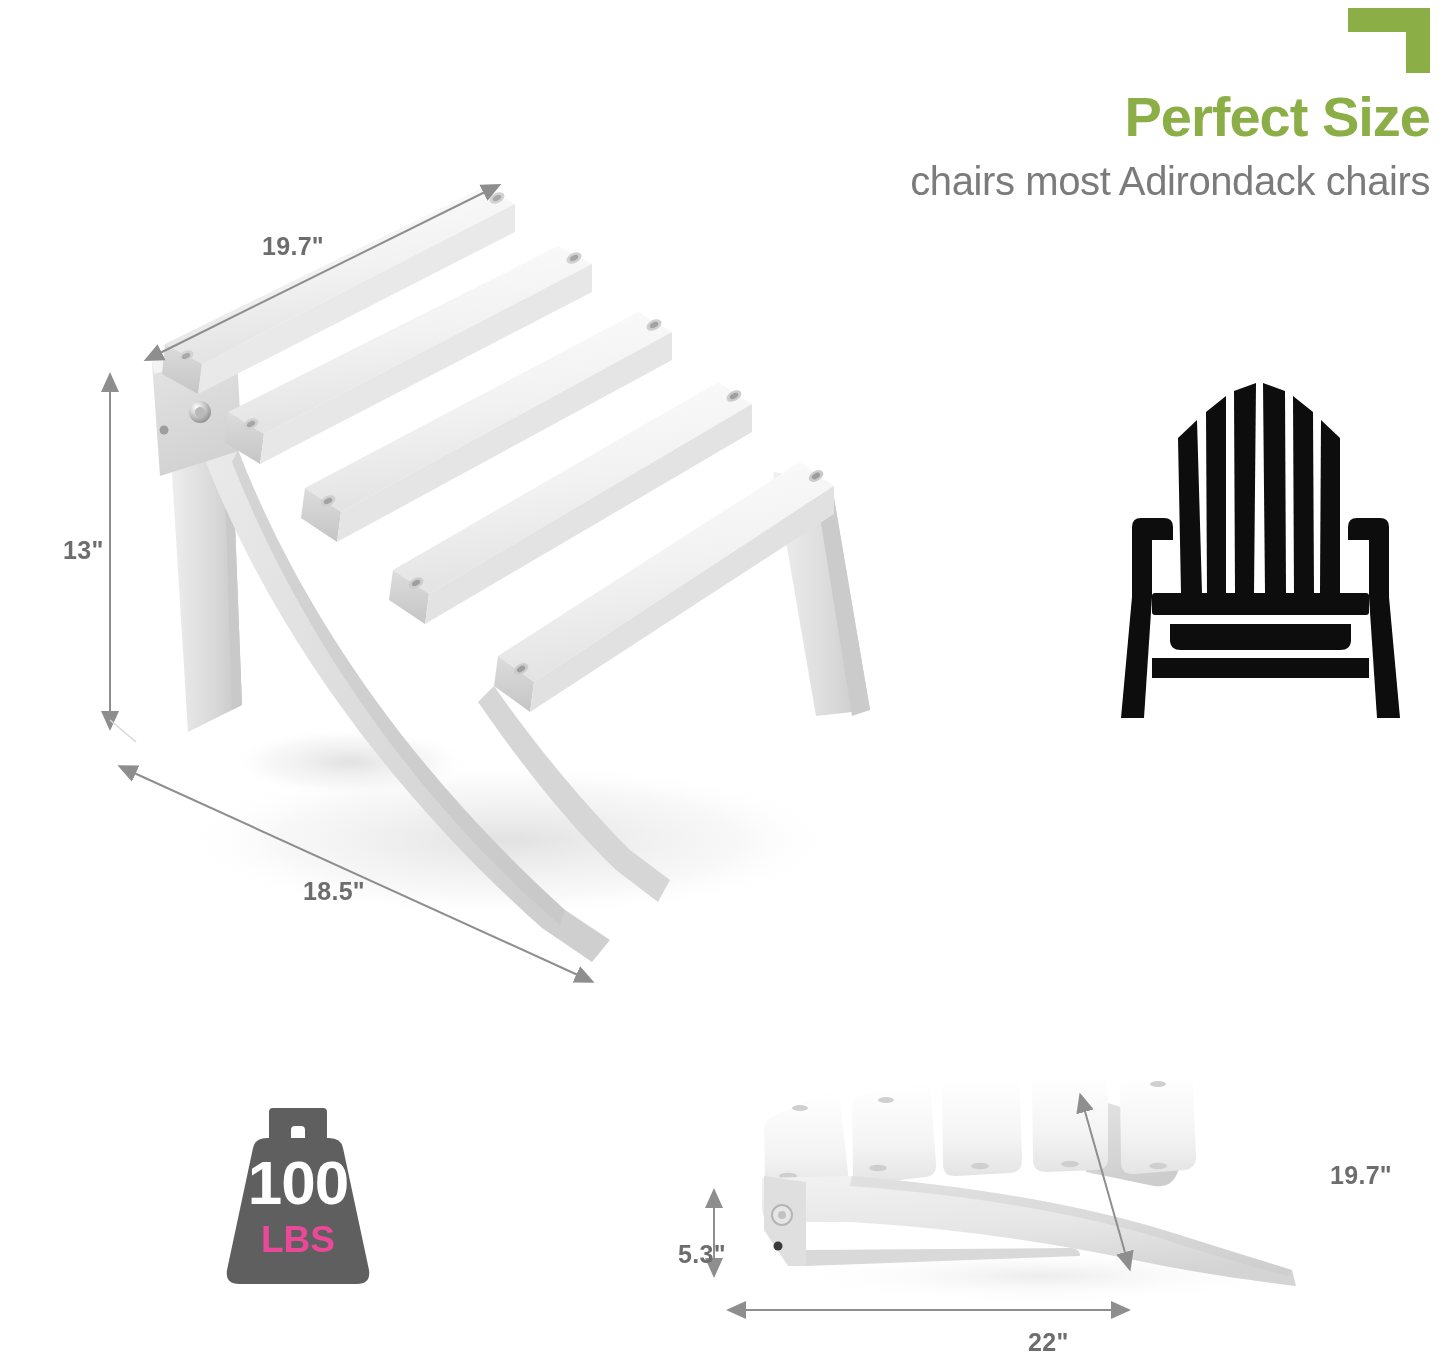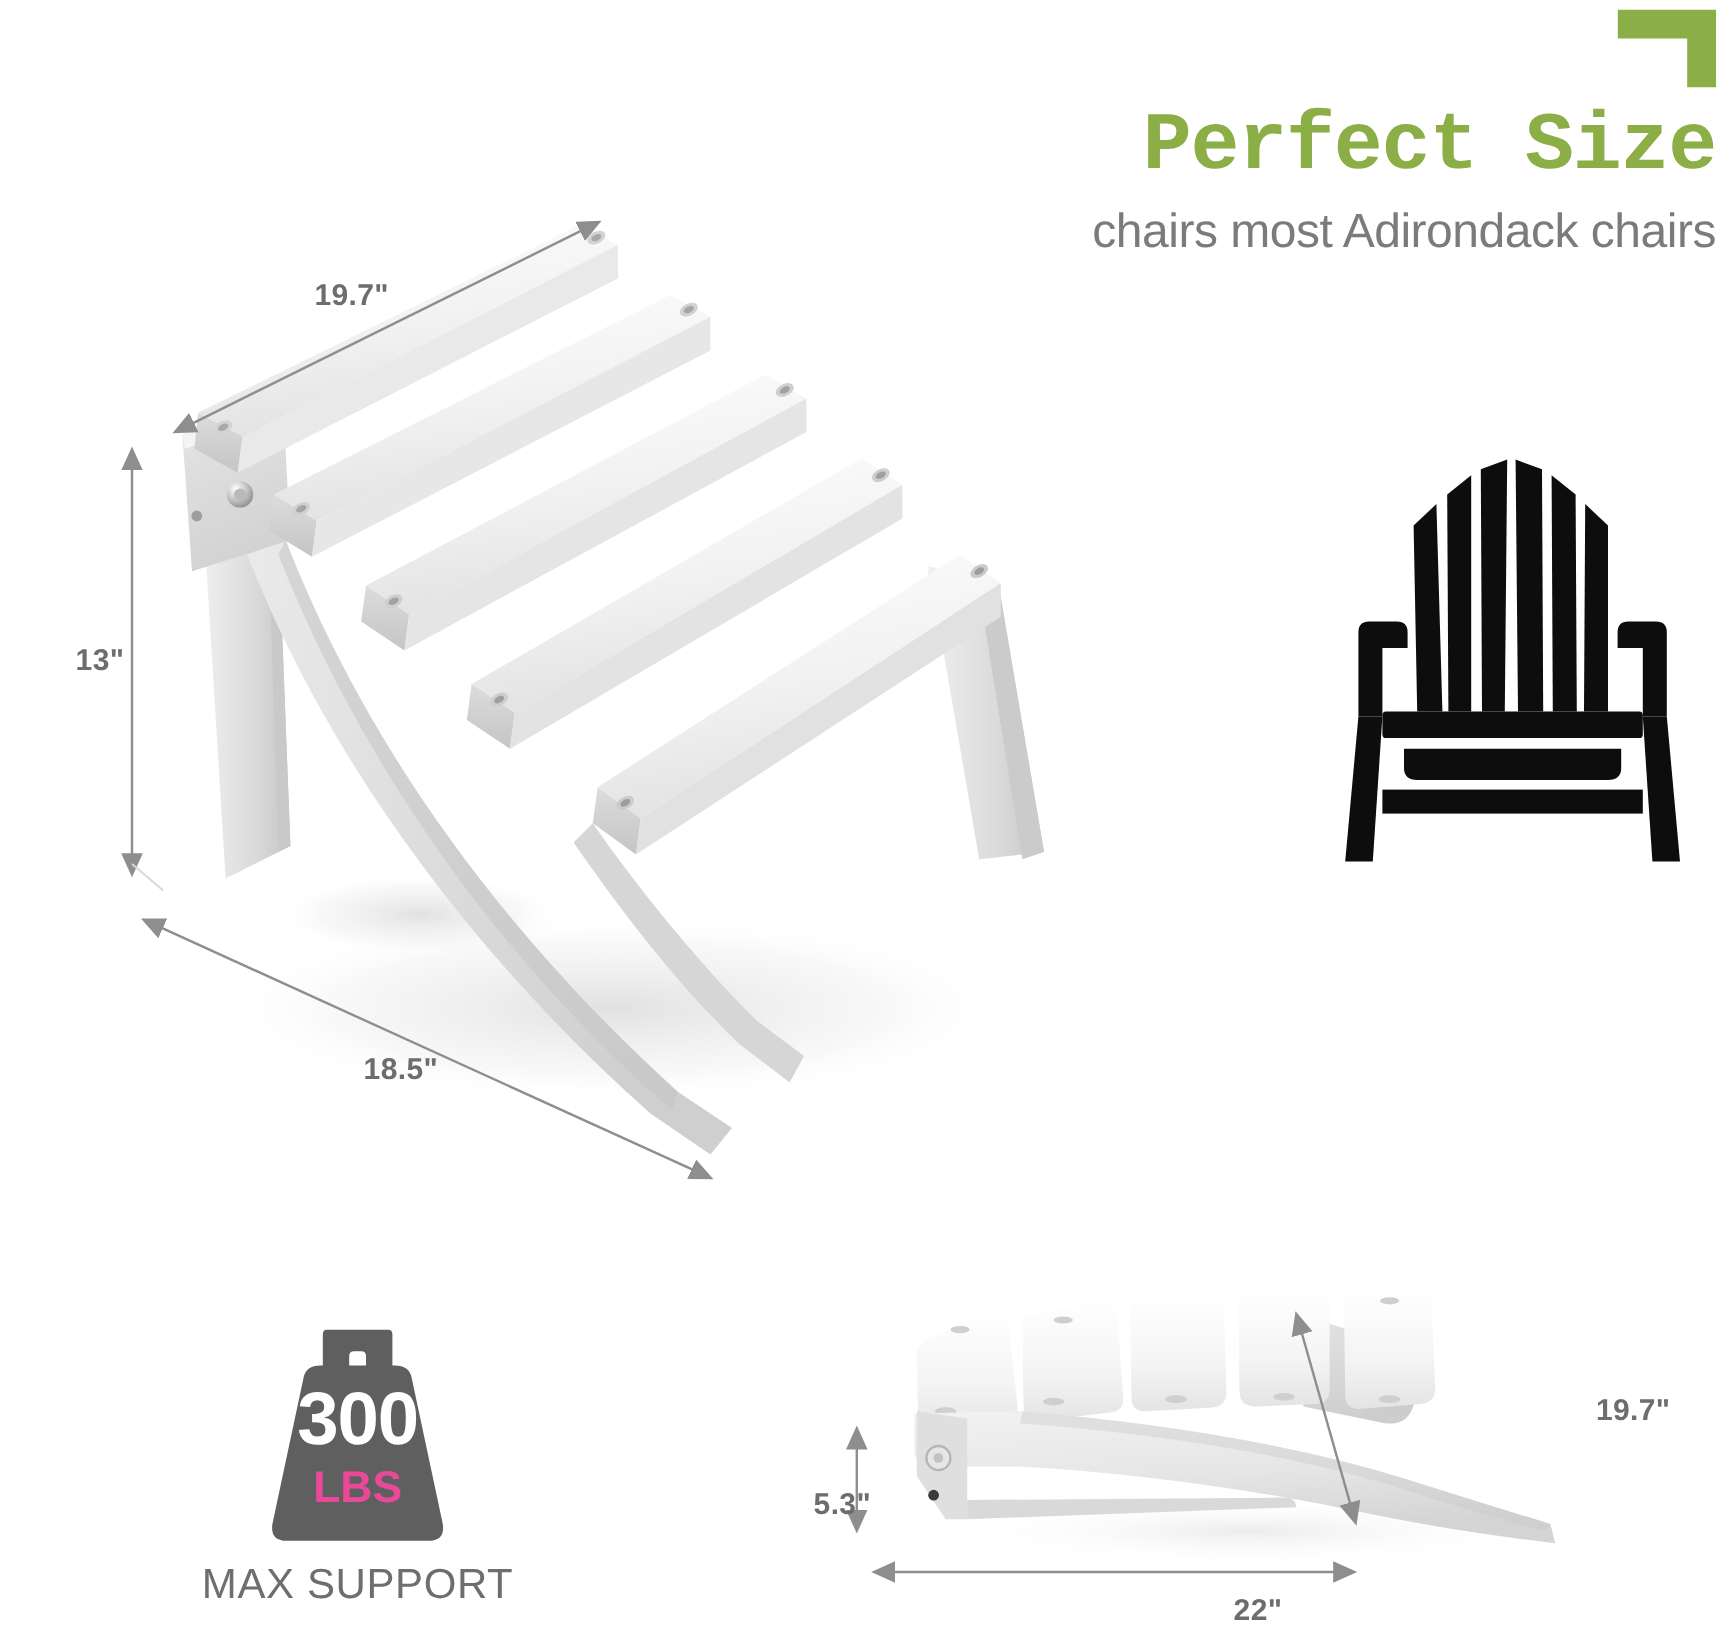--- a/index.html
+++ b/index.html
@@ -30,27 +30,26 @@
 
   
   .headline-block {
     position: absolute;
     top: 88px;
     left: 700px;
     width: 730px;
     text-align: right;
   }
   .headline {
-    font-size: 68px;
+    font-size: 56px;
     font-weight: bold;
     color: #8cae46;
     letter-spacing: -1px;
     line-height: 1.02;
     white-space: nowrap;
-    font-family: Liberation Mono, monospace;
   }
   .subheadline {
     margin-top: 14px;
     font-size: 40px;
     font-weight: normal;
     color: #7b7b7b;
     letter-spacing: -0.4px;
     white-space: nowrap;
   }
 
@@ -358,24 +357,23 @@
   <div id="weight-badge">
     <div id="weight-icon-wrap">
       <svg width="210" height="185" viewBox="0 0 210 185" style="position:absolute;top:0;left:0;">
 
         <path d="M76 4 Q76 0 80 0 L130 0 Q134 0 134 4 L134 44 L112 44 L112 22 Q112 18 108 18 L102 18
                  Q98 18 98 22 L98 44 L76 44 Z" fill="#5f5f5f"></path>
 
         <path d="M60 40 Q62 30 74 30 L136 30 Q148 30 150 40 L176 162 Q178 176 164 176
                  L46 176 Q32 176 34 162 Z" fill="#5f5f5f"></path>
       </svg>
-      <div class="weight-num">300</div>
+      <div class="weight-num">100</div>
       <div class="weight-unit">LBS</div>
     </div>
-    <div id="weight-caption">MAX SUPPORT</div>
   </div>
 
   <div id="folded-ottoman">
     <svg width="590" height="230" viewBox="0 0 590 230">
       <defs>
         <linearGradient id="fSlat" x1="0" y1="0" x2="0" y2="1">
           <stop offset="0%" stop-color="#ffffff"></stop>
           <stop offset="60%" stop-color="#f4f4f4"></stop>
           <stop offset="100%" stop-color="#e4e4e4"></stop>
         </linearGradient>

